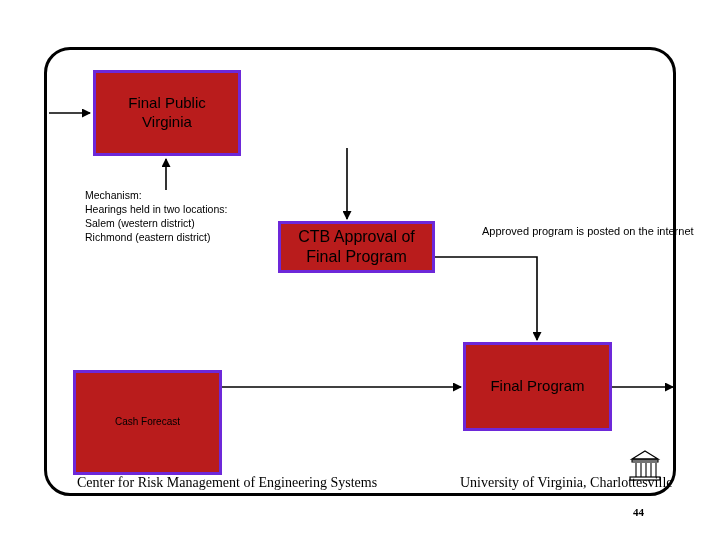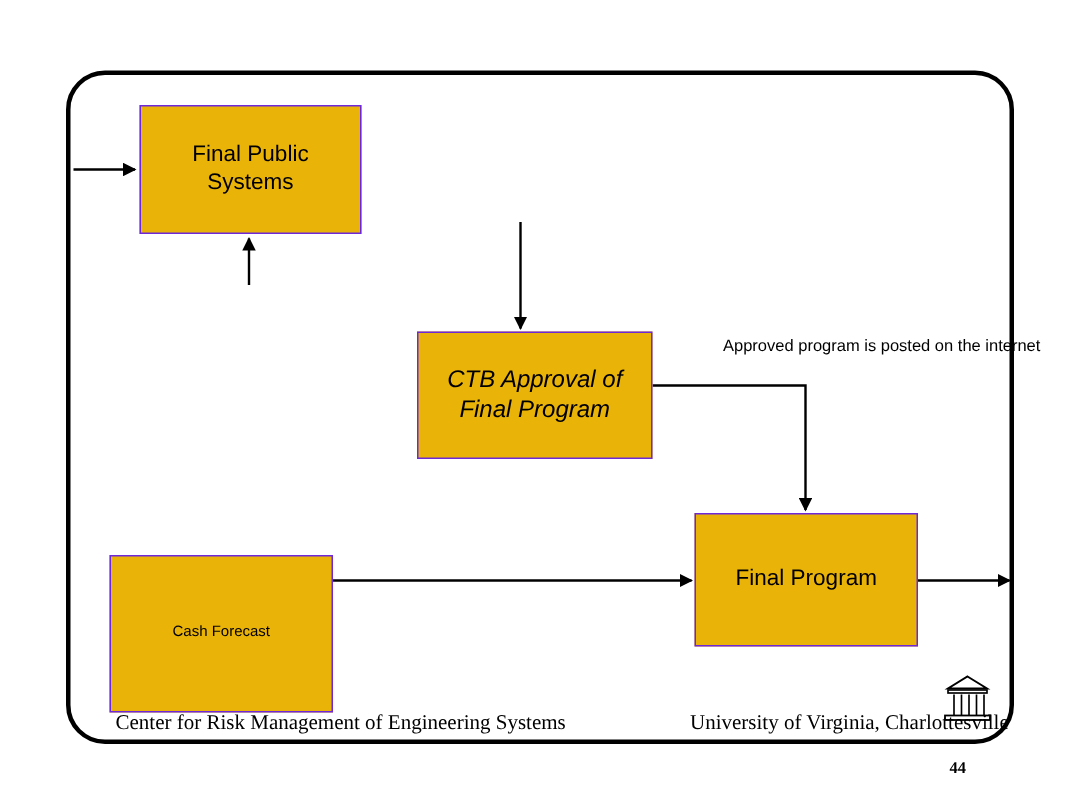--- a/index.html
+++ b/index.html
@@ -21,39 +21,38 @@
     left: 44px;
     top: 47px;
     width: 632px;
     height: 449px;
     border: 3px solid #000000;
     border-radius: 26px;
     box-sizing: border-box;
   }
   .box {
     position: absolute;
-    background: #eab308;
-    border: 1px solid #6d28d9;
+    background: #b91c1c;
+    border: 3px solid #6d28d9;
     box-sizing: border-box;
     display: flex;
     align-items: center;
     justify-content: center;
     text-align: center;
     color: #000000;
   }
   .box span { display: block; line-height: 1.25; }
 
   #box-final-public-hearing {
     left: 93px; top: 70px; width: 148px; height: 86px;
     font-size: 15px;
   }
   #box-ctb-approval {
-    left: 278px; top: 221px; width: 157px; height: 85px;
+    left: 278px; top: 221px; width: 157px; height: 52px;
     font-size: 16px;
-    font-style: italic;
   }
   #box-cash-forecast {
     left: 73px; top: 342px; width: 149px; height: 105px;
     font-size: 10px;
     margin-top: 28px;
   }
   #box-final-program {
     left: 463px; top: 342px; width: 149px; height: 89px;
     font-size: 15px;
   }
@@ -122,21 +121,21 @@
     <path d="M435,257 L537,257 L537,340" fill="none" stroke="#000000" stroke-width="1.6" marker-end="url(#ah)"></path>
 
     <line x1="222" y1="387" x2="461" y2="387" stroke="#000000" stroke-width="1.6" marker-end="url(#ah)"></line>
 
     <line x1="612" y1="387" x2="673" y2="387" stroke="#000000" stroke-width="1.6" marker-end="url(#ah)"></line>
   </svg>
 
   <div class="box" id="box-final-public-hearing">
     <div>
       <span>Final Public</span>
-      <span>Systems</span>
+      <span>Virginia</span>
     </div>
   </div>
 
   <div class="box" id="box-ctb-approval">
     <div>
       <span>CTB Approval of</span>
       <span>Final Program</span>
     </div>
   </div>
 
@@ -145,20 +144,24 @@
       <span>Cash Forecast</span>
     </div>
   </div>
 
   <div class="box" id="box-final-program">
     <div>
       <span>Final Program</span>
     </div>
   </div>
 
+  <div class="text-block" id="txt-mechanism">Mechanism:
+Hearings held in two locations:
+Salem (western district)
+Richmond (eastern district)</div>
   <div class="text-block" id="txt-internet">Approved program is posted on the internet</div>
 
   <div class="footer" id="footer-left">Center for Risk Management of Engineering Systems</div>
   <div class="footer" id="footer-right">University of Virginia, Charlottesville</div>
 
   <svg class="logo" viewBox="0 0 42 36">
     <path d="M21 2 L34 10 L8 10 Z" fill="none" stroke="#000000" stroke-width="1.3"></path>
     <rect x="8" y="11" width="26" height="2" fill="none" stroke="#000000" stroke-width="1.1"></rect>
     <line x1="12" y1="14" x2="12" y2="28" stroke="#000000" stroke-width="1.1"></line>
     <line x1="17" y1="14" x2="17" y2="28" stroke="#000000" stroke-width="1.1"></line>

